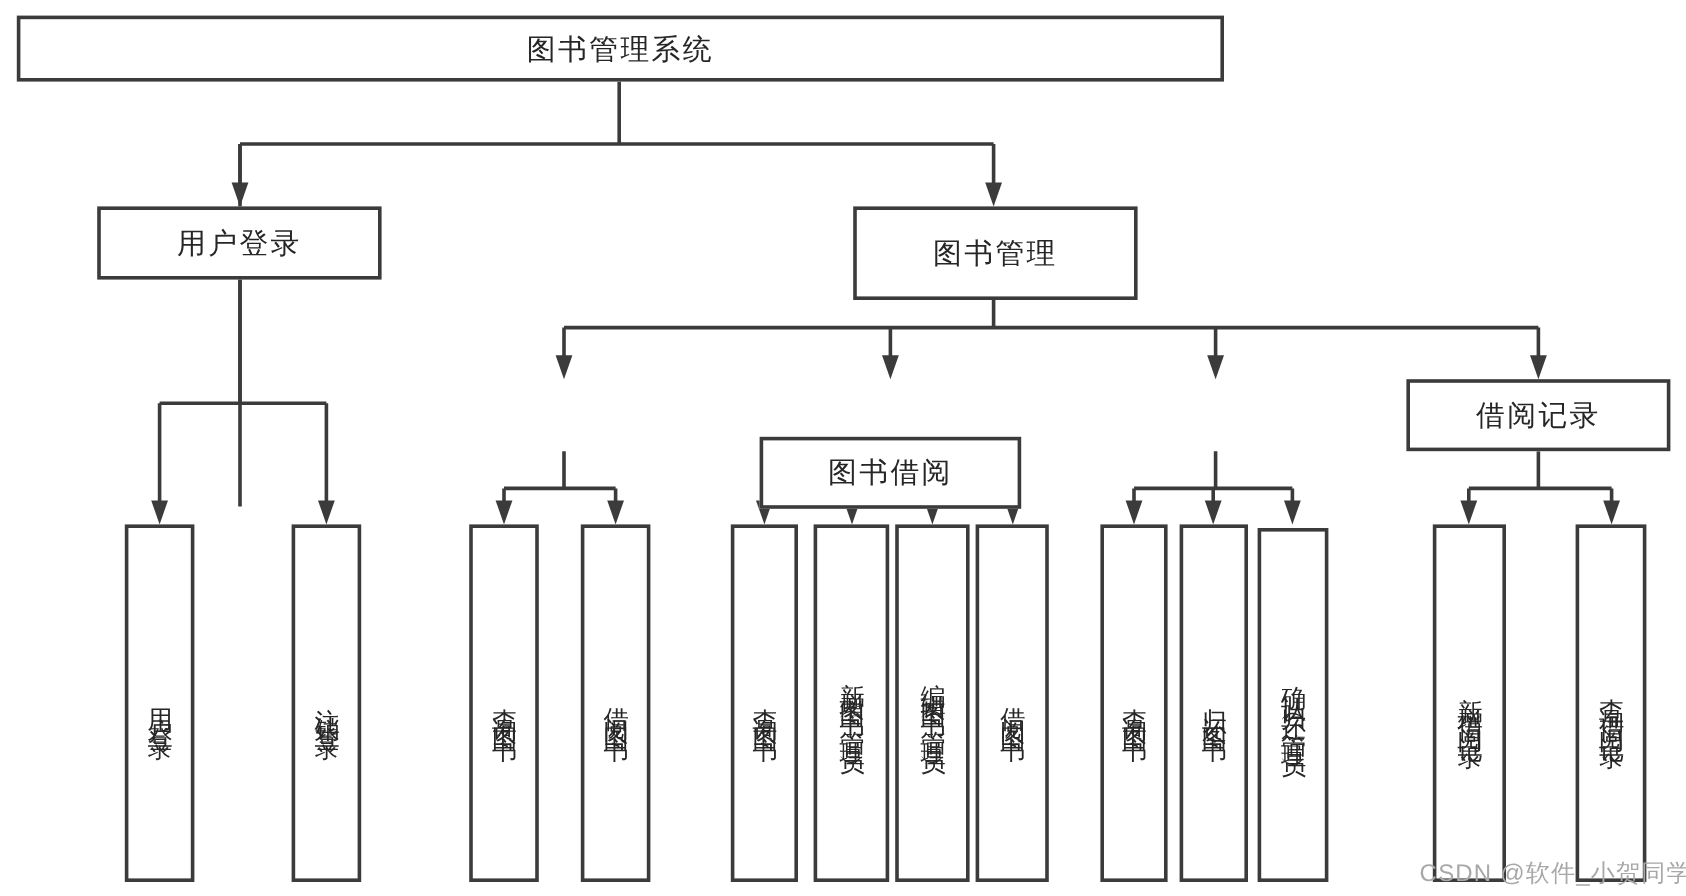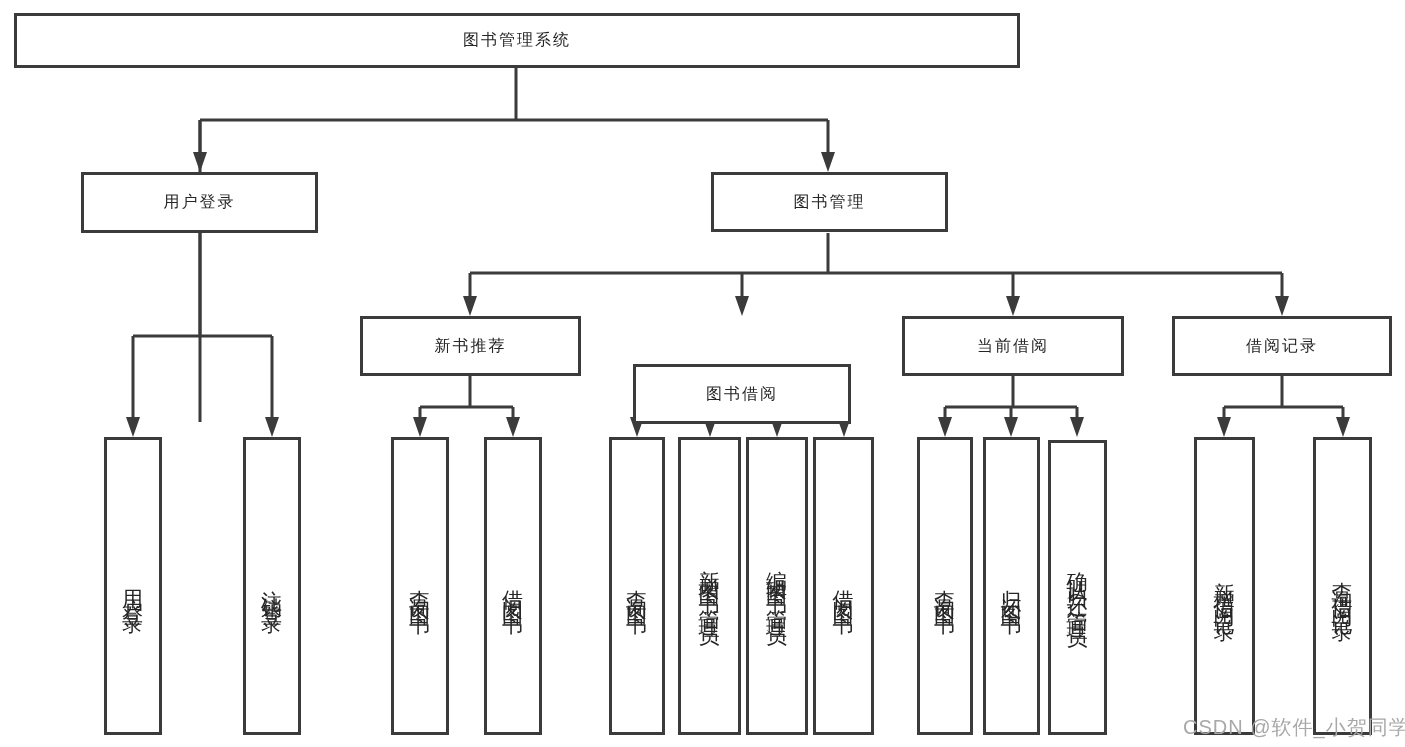--- a/index.html
+++ b/index.html
@@ -41,21 +41,21 @@
   }
   .node {
     position: absolute;
     box-sizing: border-box;
     background: var(--background);
     border: 3px solid var(--border);
     color: var(--text);
     display: flex;
     align-items: center;
     justify-content: center;
-    font-size: 16px;
+    font-size: 24px;
     letter-spacing: 2px;
     white-space: nowrap;
     z-index: 2;
   }
   .vnode {
     writing-mode: vertical-rl;
     text-orientation: mixed;
     font-size: 21px;
     letter-spacing: 8px;
     line-height: 1;
@@ -111,25 +111,23 @@
     <polygon points="1070,417 1084,417 1077,437"></polygon>
 
     <path d="M1282 376 V407 M1224 407 H1343 M1224 407 V427 M1343 407 V427"></path>
     <polygon points="1217,417 1231,417 1224,437"></polygon>
     <polygon points="1336,417 1350,417 1343,437"></polygon>
   </svg>
 
   <div class="node" style="left:14px; top:13px; width:1006px; height:55px;">图书管理系统</div>
 
   <div class="node" style="left:81px; top:172px; width:237px; height:61px;">用户登录</div>
-  <div class="node" style="left:711px; top:172px; width:237px; height:60px;">图书管理</div>
+  <div class="node" style="left:711px; top:172px; width:237px; height:78px;">图书管理</div>
 
-  <div class="node" style="left:360px; top:316px; width:221px; height:60px;">新书推荐</div>
   <div class="node" style="left:633px; top:316px; width:218px; height:60px;margin-top:48px;">图书借阅</div>
-  <div class="node" style="left:902px; top:316px; width:222px; height:60px;">当前借阅</div>
   <div class="node" style="left:1172px; top:316px; width:220px; height:60px;">借阅记录</div>
 
   <div class="node vnode" style="left:104px; top:437px; width:58px; height:298px;">用户登录</div>
   <div class="node vnode" style="left:243px; top:437px; width:58px; height:298px;">注销登录</div>
 
   <div class="node vnode" style="left:391px; top:437px; width:58px; height:298px;">查询图书</div>
   <div class="node vnode" style="left:484px; top:437px; width:58px; height:298px;">借阅图书</div>
 
   <div class="node vnode" style="left:609px; top:437px; width:56px; height:298px;">查询图书</div>
   <div class="node vnode" style="left:678px; top:437px; width:63px; height:298px;">新增图书（管理员）</div>

